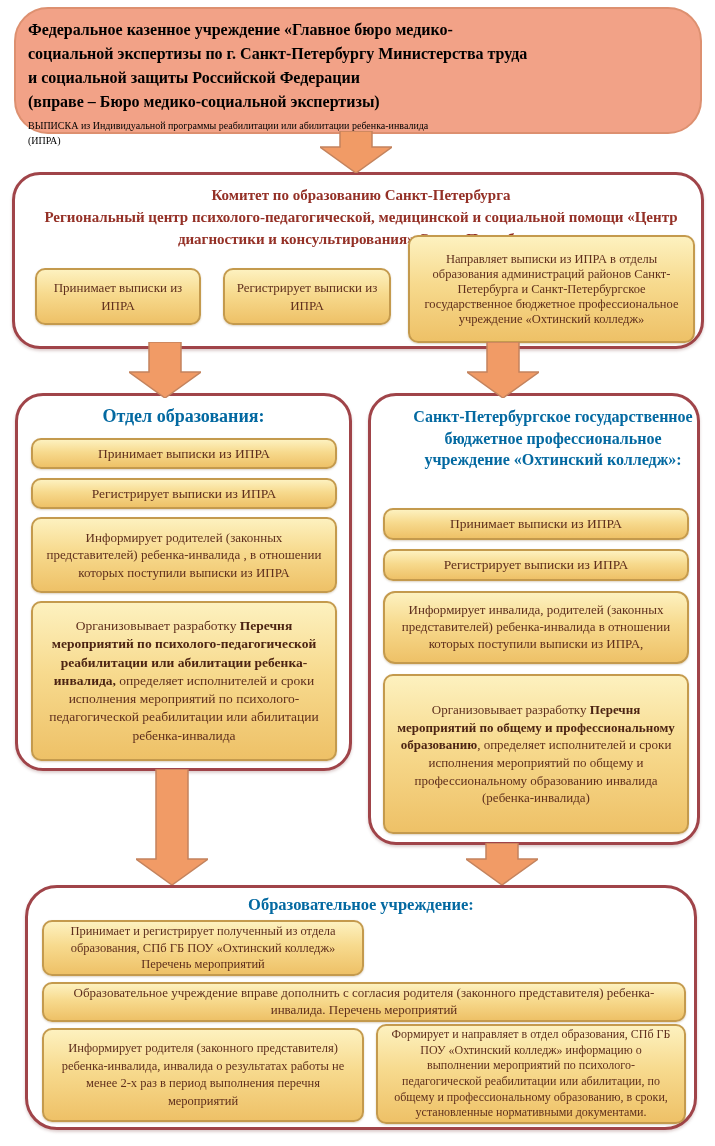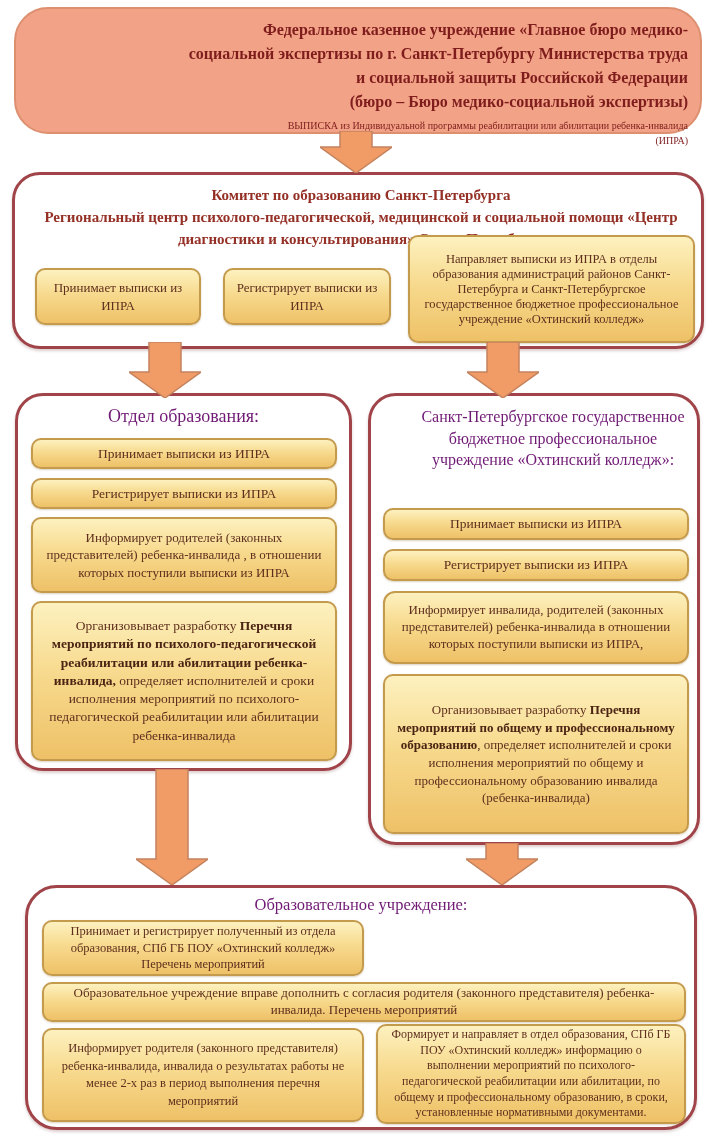--- a/index.html
+++ b/index.html
@@ -4,31 +4,31 @@
 <style>
   html,body{margin:0;padding:0;background:#ffffff;}
   .stage{
     position:relative;width:715px;height:1146px;background:#ffffff;
     font-family:"Liberation Serif","DejaVu Serif",serif;overflow:hidden;
   }
   .abs{position:absolute;box-sizing:border-box;}
   
   .salmon{
     background:#f2a287;border:2px solid #dd9070;border-radius:34px;
-    color:#7f1d1d;text-align:right;
+    color:#000000;text-align:left;
   }
   .salmon .big{font-weight:bold;font-size:16px;line-height:1.5;}
   .salmon .small{font-size:10px;line-height:1.45;margin-top:5px;}
   
   .outline{
     background:#ffffff;border:3px solid #a04449;border-radius:28px;
     box-shadow:0 2px 3px rgba(120,60,60,.25);
   }
   .heading-red{color:#943026;font-weight:bold;text-align:center;}
-  .heading-dark{color:#701a75;font-weight:normal;text-align:center;}
+  .heading-dark{color:#0369a1;font-weight:bold;text-align:center;}
   
   .chip{
     position:absolute;box-sizing:border-box;
     background:linear-gradient(180deg,#fdf1bf 0%,#f7da8e 45%,#eec167 100%);
     border:2px solid #c49a4d;border-radius:10px;
     color:#5f2f1d;display:flex;align-items:center;justify-content:center;
     text-align:center;padding:3px 10px;box-shadow:0 1px 2px rgba(120,80,20,.25);
   }
   .chip b{color:#4c2413;}
   .arrow{position:absolute;z-index:6;}
@@ -36,21 +36,21 @@
 </style>
 </head>
 <body>
 
 <div class="stage">
 
   <div class="abs salmon z1" style="left:14px;top:7px;width:688px;height:127px;padding:9px 12px 4px 12px;">
     <div class="big">Федеральное казенное учреждение «Главное бюро медико-</div>
     <div class="big">социальной экспертизы по г. Санкт-Петербургу Министерства труда</div>
     <div class="big">и социальной защиты Российской Федерации</div>
-    <div class="big">(бюро – Бюро медико-социальной экспертизы)</div>
+    <div class="big">(вправе – Бюро медико-социальной экспертизы)</div>
     <div class="small">
       <span>ВЫПИСКА из Индивидуальной  программы реабилитации  или  абилитации  ребенка-инвалида</span><br>
       <span>(ИПРА)</span>
     </div>
   </div>
 
   <svg class="arrow" style="left:320px;top:131px;" width="72" height="42" viewBox="0 0 72 42">
     <polygon points="20,0 52,0 52,16 72,16 36,42 0,16 20,16" fill="#f19b66" stroke="#c4835d" stroke-width="1.5"></polygon>
   </svg>
 

